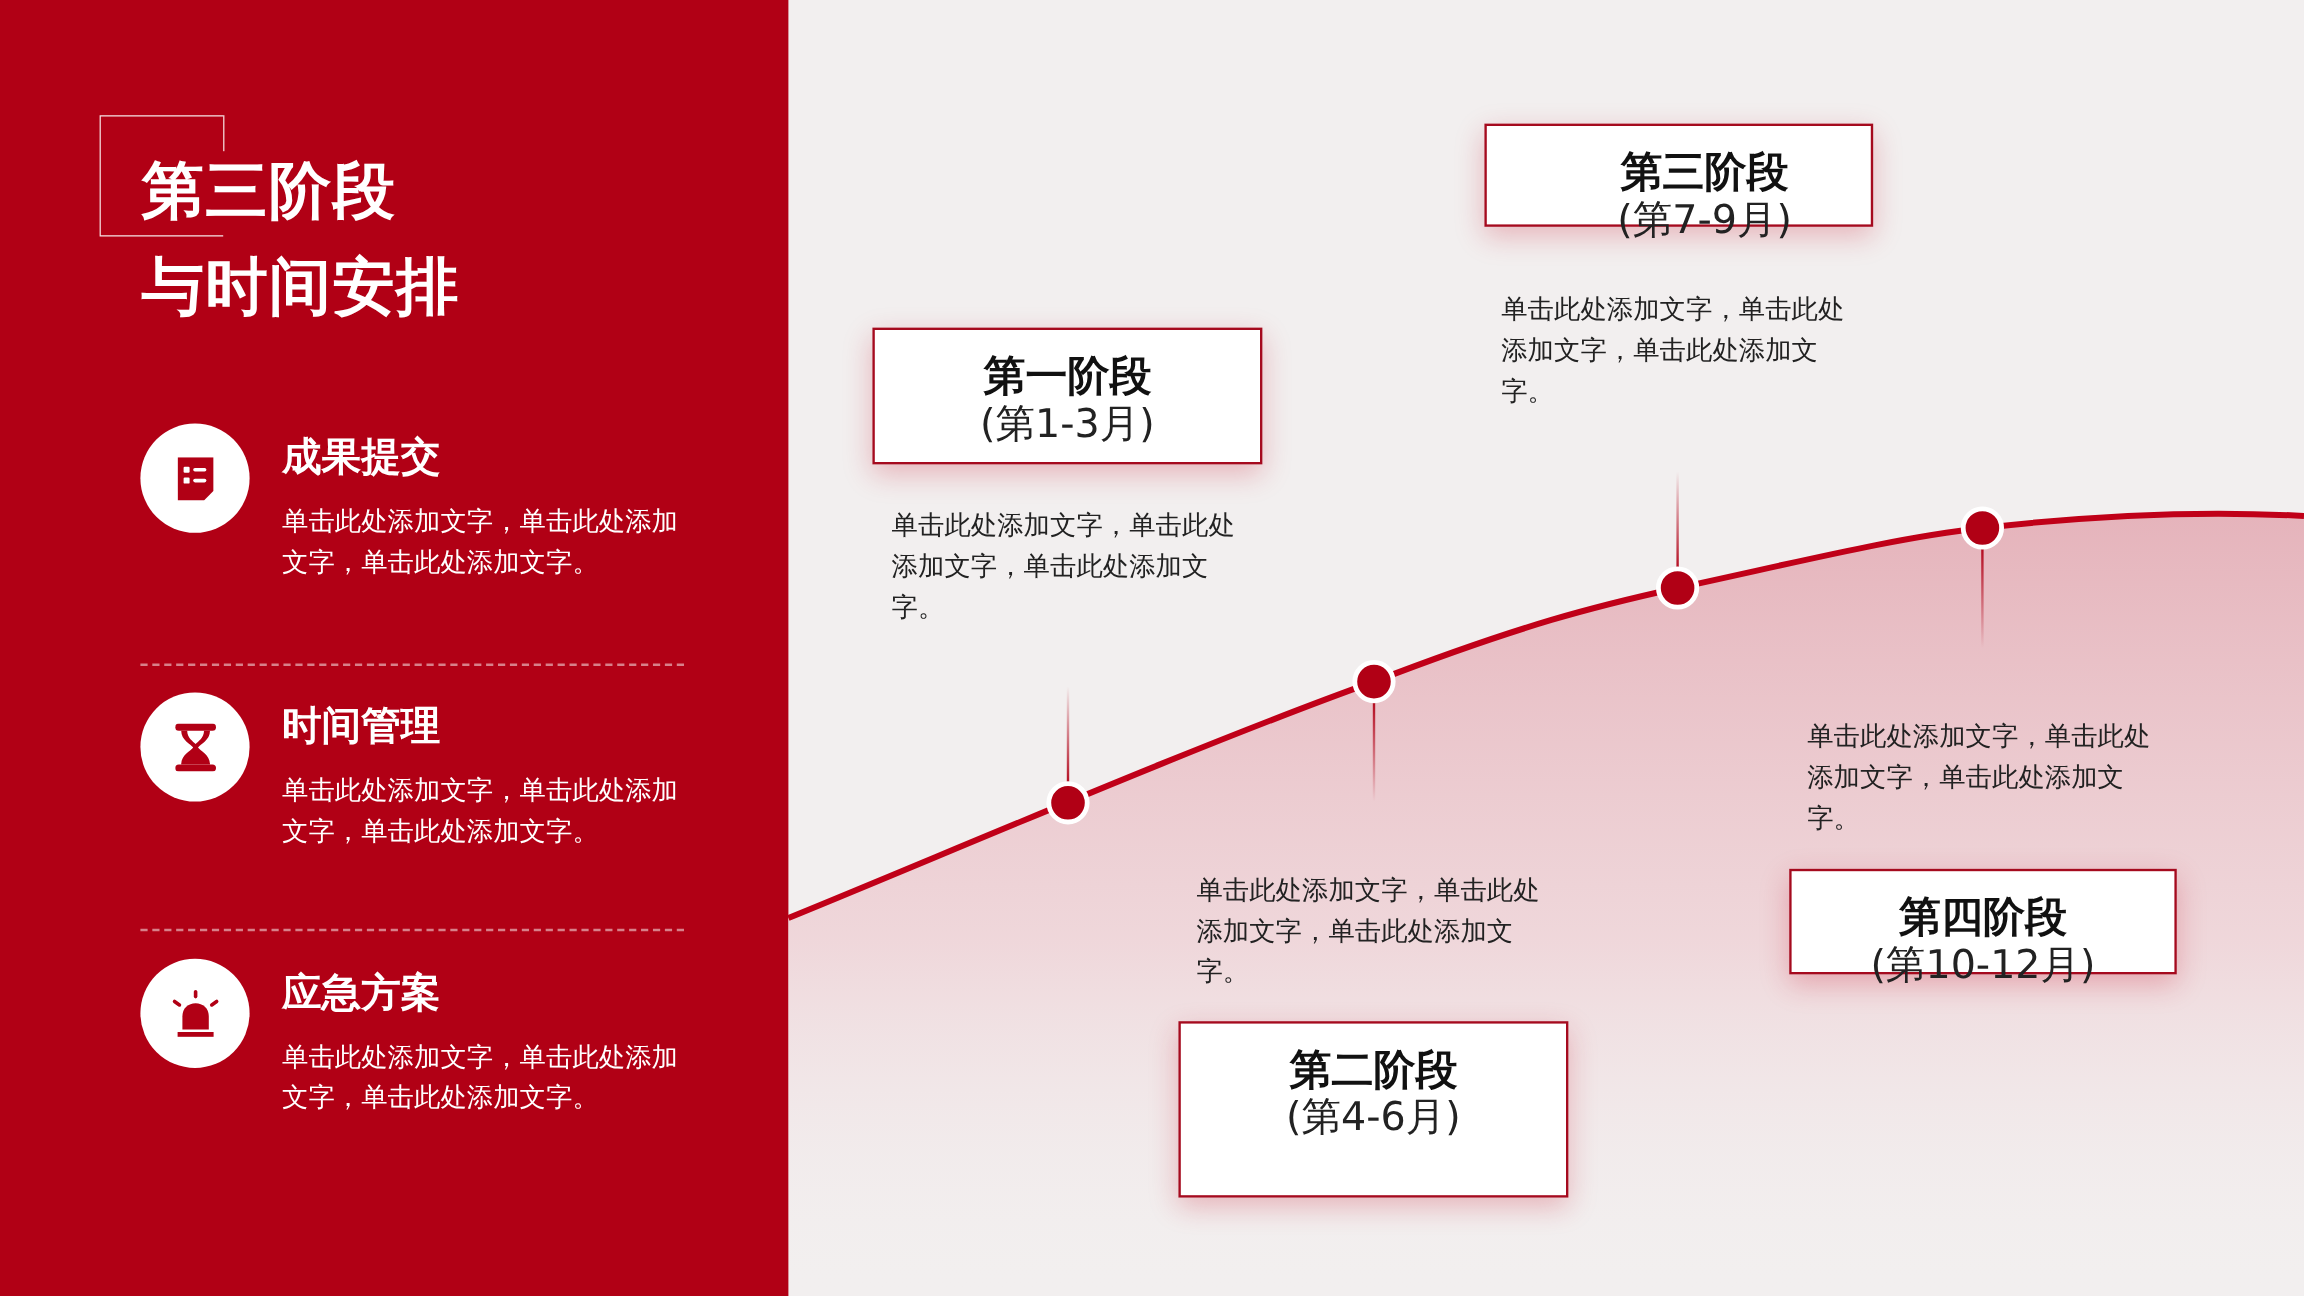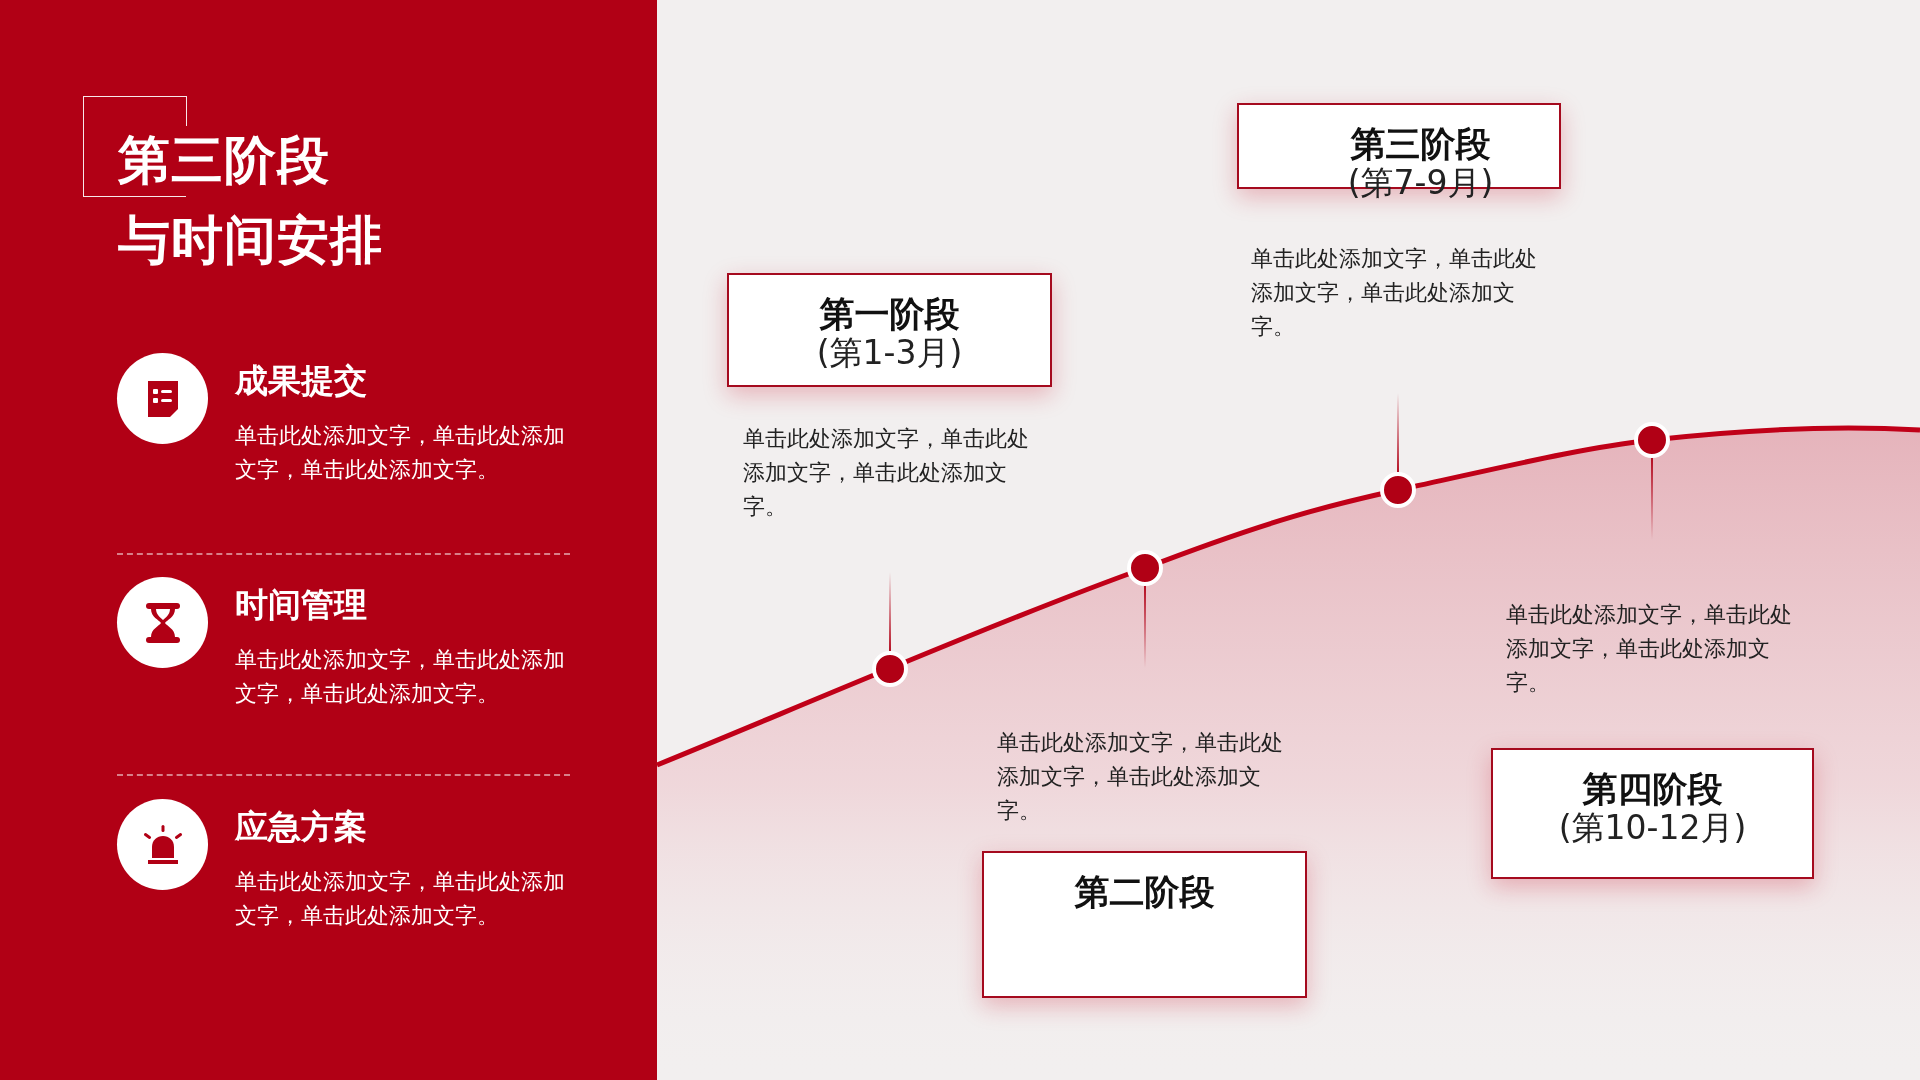--- a/index.html
+++ b/index.html
@@ -105,26 +105,27 @@
 </svg>
 
 <div class="stage-box" style="left:727px; top:273px; width:325px; height:114px;">
   <div class="sname">第一阶段</div>
   <div class="speriod">(第1-3月)</div>
 </div>
 <div class="stage-desc" style="left:743px; top:422px;">单击此处添加文字，单击此处添加文字，单击此处添加文字。</div>
 
 <div class="stage-box" style="left:982px; top:851px; width:325px; height:147px;">
   <div class="sname">第二阶段</div>
+  <div class="speriod">(第4-6月)</div>
 </div>
 <div class="stage-desc" style="left:997px; top:726px;">单击此处添加文字，单击此处添加文字，单击此处添加文字。</div>
 
 <div class="stage-box" style="left:1237px; top:103px; width:324px; height:86px;padding-left:43px;">
   <div class="sname">第三阶段</div>
   <div class="speriod">(第7-9月)</div>
 </div>
 <div class="stage-desc" style="left:1251px; top:242px;">单击此处添加文字，单击此处添加文字，单击此处添加文字。</div>
 
-<div class="stage-box" style="left:1491px; top:748px; width:323px; height:131px;">
+<div class="stage-box" style="left:1491px; top:724px; width:323px; height:88px;">
   <div class="sname">第四阶段</div>
   <div class="speriod">(第10-12月)</div>
 </div>
 <div class="stage-desc" style="left:1506px; top:598px;">单击此处添加文字，单击此处添加文字，单击此处添加文字。</div>
 
 </body></html>

